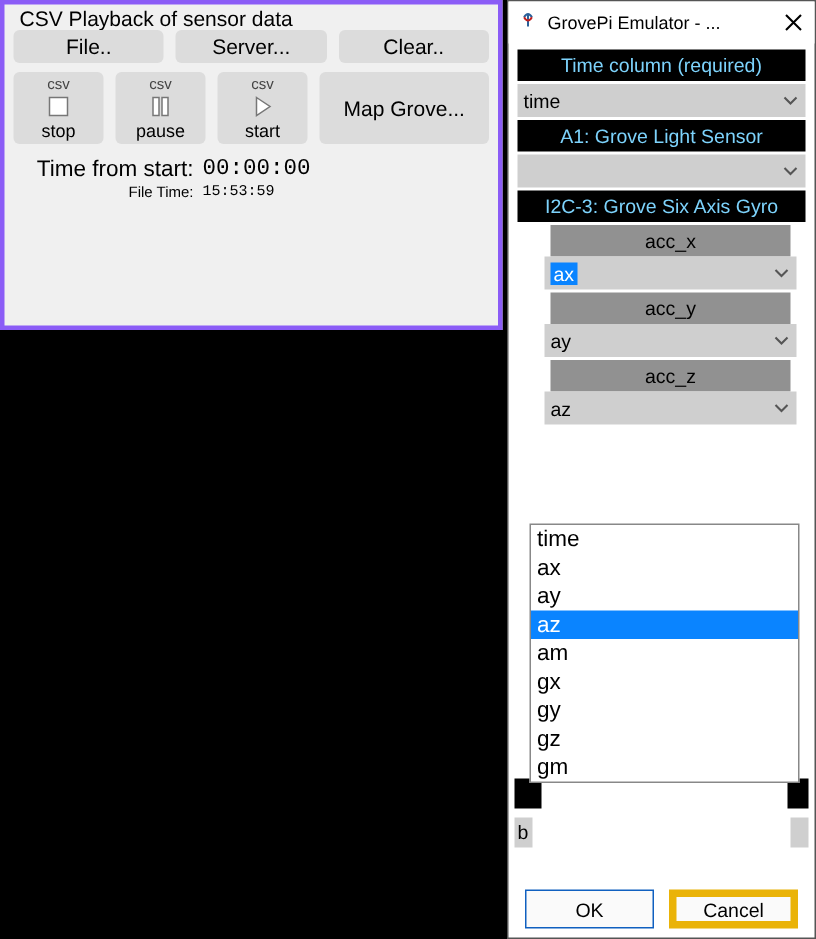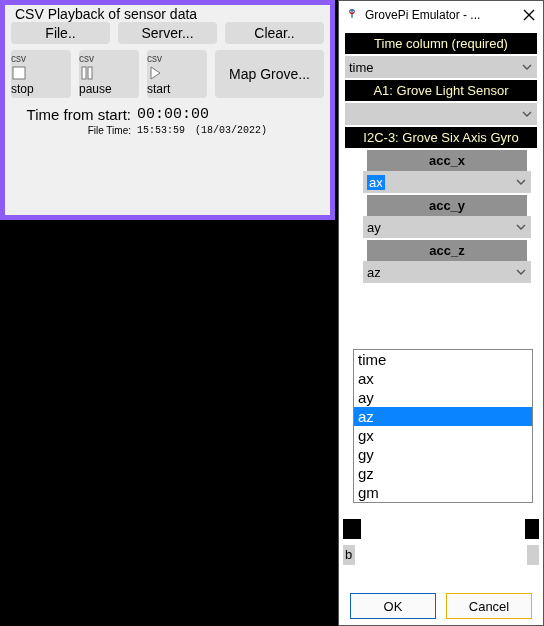--- a/index.html
+++ b/index.html
@@ -12,21 +12,21 @@
     position: relative;
     background: #000;
     overflow: hidden;
   }
   .panel-left {
     position: absolute;
     left: 0; top: 0;
     width: 335px;
     height: 220px;
     background: #f0f0f0;
-    border: 5px solid #8b5cf6;
+    border: 3px solid #8b5cf6;
     padding: 2px 6px 6px 6px;
   }
   .fieldset-legend {
     font-size: 14px;
     color: #000;
     margin-left: 4px;
     margin-top: -1px;
   }
   .replay-label {
     font-size: 15px;
@@ -51,21 +51,21 @@
     color:#000;
   }
   .csvbtn {
     background: #dcdcdc;
     border: none;
     border-radius: 4px;
     width: 60px;
     height: 48px;
     display: flex;
     flex-direction: column;
-    align-items: flex-start;
+    align-items: center;
     justify-content: space-between;
     padding: 3px 0 2px 0;
     cursor: pointer;
   }
   .csvbtn .tag { font-size: 10px; color:#444; }
   .csvbtn .lbl { font-size: 12px; color:#000;}
   .csvbtn svg { width: 16px; height: 16px; }
   .map-btn {
     flex:1;
     height:48px;
@@ -105,21 +105,21 @@
   }
   .titlebar-left { display:flex; align-items:flex-end; gap:6px; overflow:hidden;}
   .titlebar .title { font-size: 12px; white-space: nowrap; overflow: hidden; text-overflow: ellipsis; max-width:140px;}
   .titlebar .ico { width:14px;height:14px;}
   .close { width:20px;height:20px; display:flex;align-items:center;justify-content:center; cursor:pointer;}
   .close svg{width:12px;height:12px;}
 
   .win-body { padding: 2px; }
   .hdr-bar {
     background: #000;
-    color: #fef9c3;
+    color: #7dd3fc;
     font-size: 13px;
     text-align: center;
     padding: 3px 2px;
     margin: 2px 4px;
   }
   .combo {
     margin: 0 4px 2px 4px;
     height: 22px;
     background: #cfcfcf;
     display: flex;
@@ -131,21 +131,20 @@
   }
   .combo .txt { font-size: 13px; }
   .combo svg.chev { width:12px;height:12px; }
   .gray-label {
     background:#919191;
     color:#000;
     text-align:center;
     font-size:13px;
     margin:0 8px;
     padding:3px 0;
-    font-weight:bold;
   }
   .combo.light { background:#cfcfcf; }
   .combo .sel-highlight-txt {
     background:#0a84ff;
     color:#fff;
     padding:0 2px;
   }
   .section-sub {
     margin-left: 18px;
     margin-right: 6px;
@@ -186,21 +185,21 @@
     left:0; right:0;
     display:flex;
     justify-content:center;
     gap:10px;
     padding:0 8px;
   }
   .bottom-btns button{
     width:86px;
     height:26px;
     background:#fafafa;
-    border:1px solid #eab308;
+    border:5px solid #eab308;
     font-size:13px;
     cursor:pointer;
   }
   .bottom-btns button.primary{
     border:1.5px solid #1060c0;
   }
   .stub-right-black{
     position:absolute;
     right:4px; width:14px; height:20px; background:#000;
   }
@@ -243,21 +242,20 @@
     <button class="btn map-btn">Map Grove...</button>
   </div>
 
   <div class="time-row">
     <div class="lab">Time from start:</div>
     <div class="val">00:00:00</div>
   </div>
   <div class="time-row2">
     <div class="lab">File Time:</div>
     <div class="val">15:53:59</div>
-    <div class="date">(18/03/2022)</div>
   </div>
 </div>
 
 <div class="win-right">
   <div class="titlebar">
     <div class="titlebar-left">
       <svg class="ico" viewBox="0 0 16 16">
         <path d="M8 1 L8 11 M5 4 Q8 -1 11 4" stroke="#2a6099" fill="none" stroke-width="1.5"></path>
         <path d="M5 4 Q8 9 11 4" stroke="#c02020" fill="none" stroke-width="1.5"></path>
       </svg>
@@ -320,20 +318,21 @@
   <div class="stub-right-black" style="top:518px;"></div>
   <div class="stub-gray" style="left:4px;top:544px;width:12px;height:20px;"></div>
   <div style="position:absolute;left:6px;top:546px;font-size:13px;">b</div>
   <div class="stub-gray" style="right:4px;top:544px;width:12px;height:20px;"></div>
 
   <div class="dropdown" id="dropdown">
       <div class="opt">time</div>
       <div class="opt">ax</div>
       <div class="opt">ay</div>
       <div class="opt sel">az</div>
+      <div class="opt">am</div>
       <div class="opt">gx</div>
       <div class="opt">gy</div>
       <div class="opt">gz</div>
       <div class="opt">gm</div>
     </div>
 
   <div class="bottom-btns">
     <button class="primary">OK</button>
     <button>Cancel</button>
   </div>

